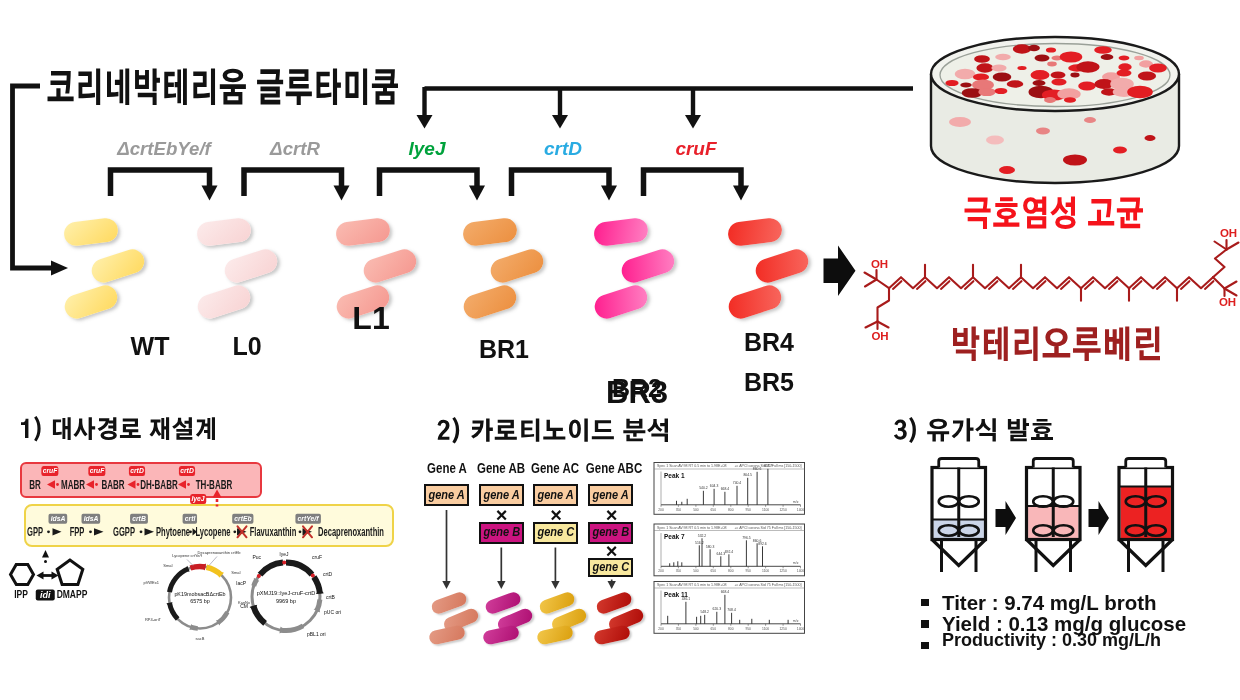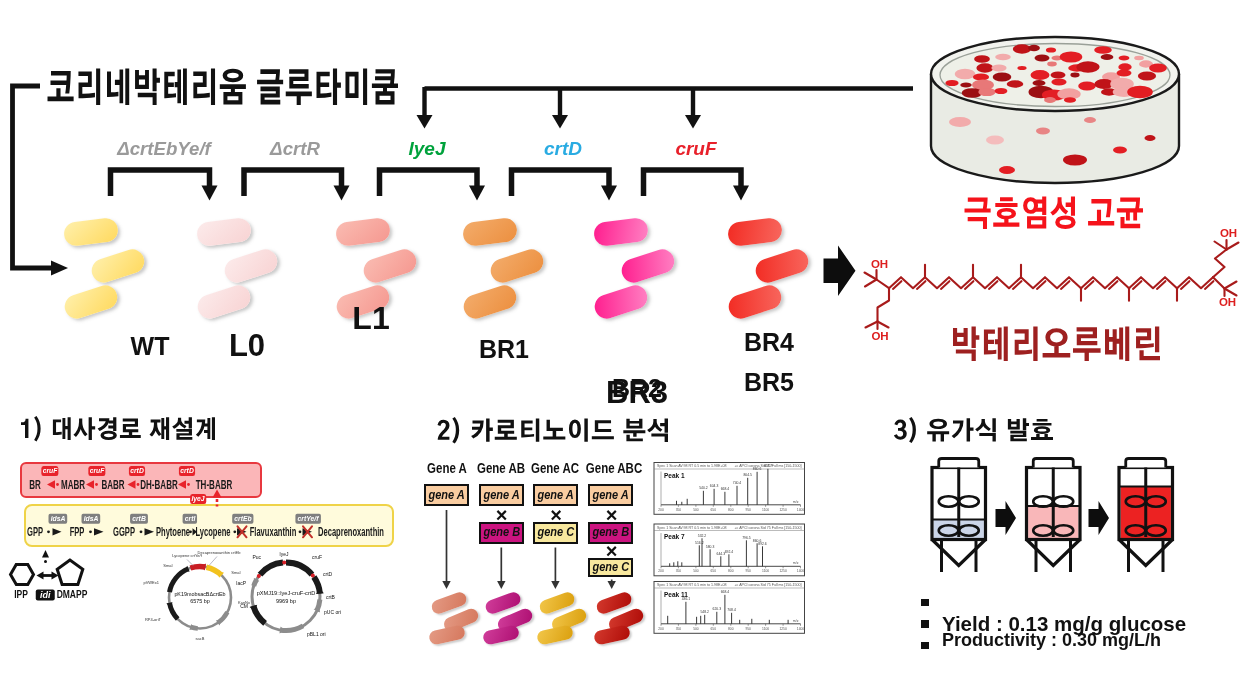--- a/index.html
+++ b/index.html
@@ -444,21 +444,21 @@
     <div class="gbox" style="left:478.8px;top:522.4px;height:21.2px;line-height:17.2px;background:#CC1480"><span class="it" style="display:inline-block;transform:scaleX(0.88)">gene B</span></div>
     <div class="gbox" style="left:588px;top:522.4px;height:21.2px;line-height:17.2px;background:#CC1480"><span class="it" style="display:inline-block;transform:scaleX(0.88)">gene B</span></div>
     <div class="gbox" style="left:533.3px;top:522.4px;height:21.2px;line-height:17.2px;background:#F8E89E"><span class="it" style="display:inline-block;transform:scaleX(0.88)">gene C</span></div>
     <div class="gbox" style="left:588px;top:558.1px;height:19.2px;line-height:15.2px;background:#F8E89E"><span class="it" style="display:inline-block;transform:scaleX(0.88)">gene C</span></div>
 <div class="t it" style="left:163.6px;top:149px;font-size:19px;transform:translate(-50%,-50%) scaleX(0.98);color:#9A9A9A">ΔcrtEbYe/f</div>
     <div class="t it" style="left:295px;top:149px;font-size:19px;transform:translate(-50%,-50%) scaleX(0.98);color:#9A9A9A">ΔcrtR</div>
     <div class="t it" style="left:427px;top:149px;font-size:19px;transform:translate(-50%,-50%);color:#00A23C">lyeJ</div>
     <div class="t it" style="left:563px;top:149px;font-size:19px;transform:translate(-50%,-50%);color:#29ABE2">crtD</div>
     <div class="t it" style="left:696px;top:149px;font-size:19px;transform:translate(-50%,-50%);color:#E8212B">cruF</div>
     <div class="t " style="left:105px;top:345.5px;font-size:25px;transform:translate(-50%,-50%);margin-left:45px;">WT</div>
-    <div class="t " style="left:247px;top:345.5px;font-size:31px;transform:translate(-50%,-50%);">L0</div>
+    <div class="t " style="left:247px;top:345.5px;font-size:25px;transform:translate(-50%,-50%);">L0</div>
     <div class="t " style="left:371px;top:319px;font-size:32px;transform:translate(-50%,-50%);">L1</div>
     <div class="t " style="left:504px;top:349px;font-size:25px;transform:translate(-50%,-50%);">BR1</div>
     <div class="t " style="left:637px;top:349px;font-size:25px;transform:translate(-50%,-50%);margin-top:39px;">BR2</div>
     <div class="t " style="left:637px;top:393px;font-size:31px;transform:translate(-50%,-50%);">BR3</div>
     <div class="t " style="left:769px;top:342px;font-size:25px;transform:translate(-50%,-50%);">BR4</div>
     <div class="t " style="left:769px;top:371px;font-size:25px;transform:translate(-50%,-50%);margin-top:11px;">BR5</div>
     <div class="t " style="left:34.5px;top:484.5px;font-size:12px;transform:translate(-50%,-50%) scaleX(0.67);color:#1a1a1a">BR</div>
     <div class="t " style="left:72.7px;top:484.5px;font-size:12px;transform:translate(-50%,-50%) scaleX(0.67);color:#1a1a1a">MABR</div>
     <div class="t " style="left:112.9px;top:484.5px;font-size:12px;transform:translate(-50%,-50%) scaleX(0.67);color:#1a1a1a">BABR</div>
     <div class="t " style="left:158.9px;top:484.5px;font-size:12px;transform:translate(-50%,-50%) scaleX(0.67);color:#1a1a1a">DH-BABR</div>
@@ -486,16 +486,17 @@
     <div class="t " style="left:72px;top:594.5px;font-size:10px;transform:translate(-50%,-50%) scaleX(0.85);">DMAPP</div>
     <div class="t " style="left:446.5px;top:468px;font-size:14px;transform:translate(-50%,-50%) scaleX(0.82);">Gene A</div>
     <div class="t " style="left:501.3px;top:468px;font-size:14px;transform:translate(-50%,-50%) scaleX(0.82);">Gene AB</div>
     <div class="t " style="left:555.4px;top:468px;font-size:14px;transform:translate(-50%,-50%) scaleX(0.82);">Gene AC</div>
     <div class="t " style="left:613.6px;top:468px;font-size:14px;transform:translate(-50%,-50%) scaleX(0.82);">Gene ABC</div>
     <div class="t " style="left:501.5px;top:515.2px;font-size:20px;transform:translate(-50%,-50%);font-weight:bold">×</div>
     <div class="t " style="left:556px;top:515.2px;font-size:20px;transform:translate(-50%,-50%);font-weight:bold">×</div>
     <div class="t " style="left:611.5px;top:515.2px;font-size:20px;transform:translate(-50%,-50%);font-weight:bold">×</div>
     <div class="t " style="left:611.7px;top:551.3px;font-size:20px;transform:translate(-50%,-50%);font-weight:bold">×</div>
 <div class="bsq" style="left:921px;top:598.8000000000001px"></div>
+    <div class="t" style="left:942px;top:602.6px;font-size:20.5px;transform:translate(0,-50%);transform-origin:left center;text-align:left">Titer : 9.74 mg/L broth</div>
     <div class="bsq" style="left:921px;top:620.2px"></div>
     <div class="t" style="left:942px;top:624px;font-size:20.5px;transform:translate(0,-50%);transform-origin:left center;text-align:left">Yield : 0.13 mg/g glucose</div>
     <div class="bsq" style="left:921px;top:641.6px"></div>
     <div class="t" style="left:942px;top:640px;font-size:18px;transform:translate(0,-50%);transform-origin:left center;text-align:right">Productivity : 0.30 mg/L/h</div>
 </div>
 </body></html>

